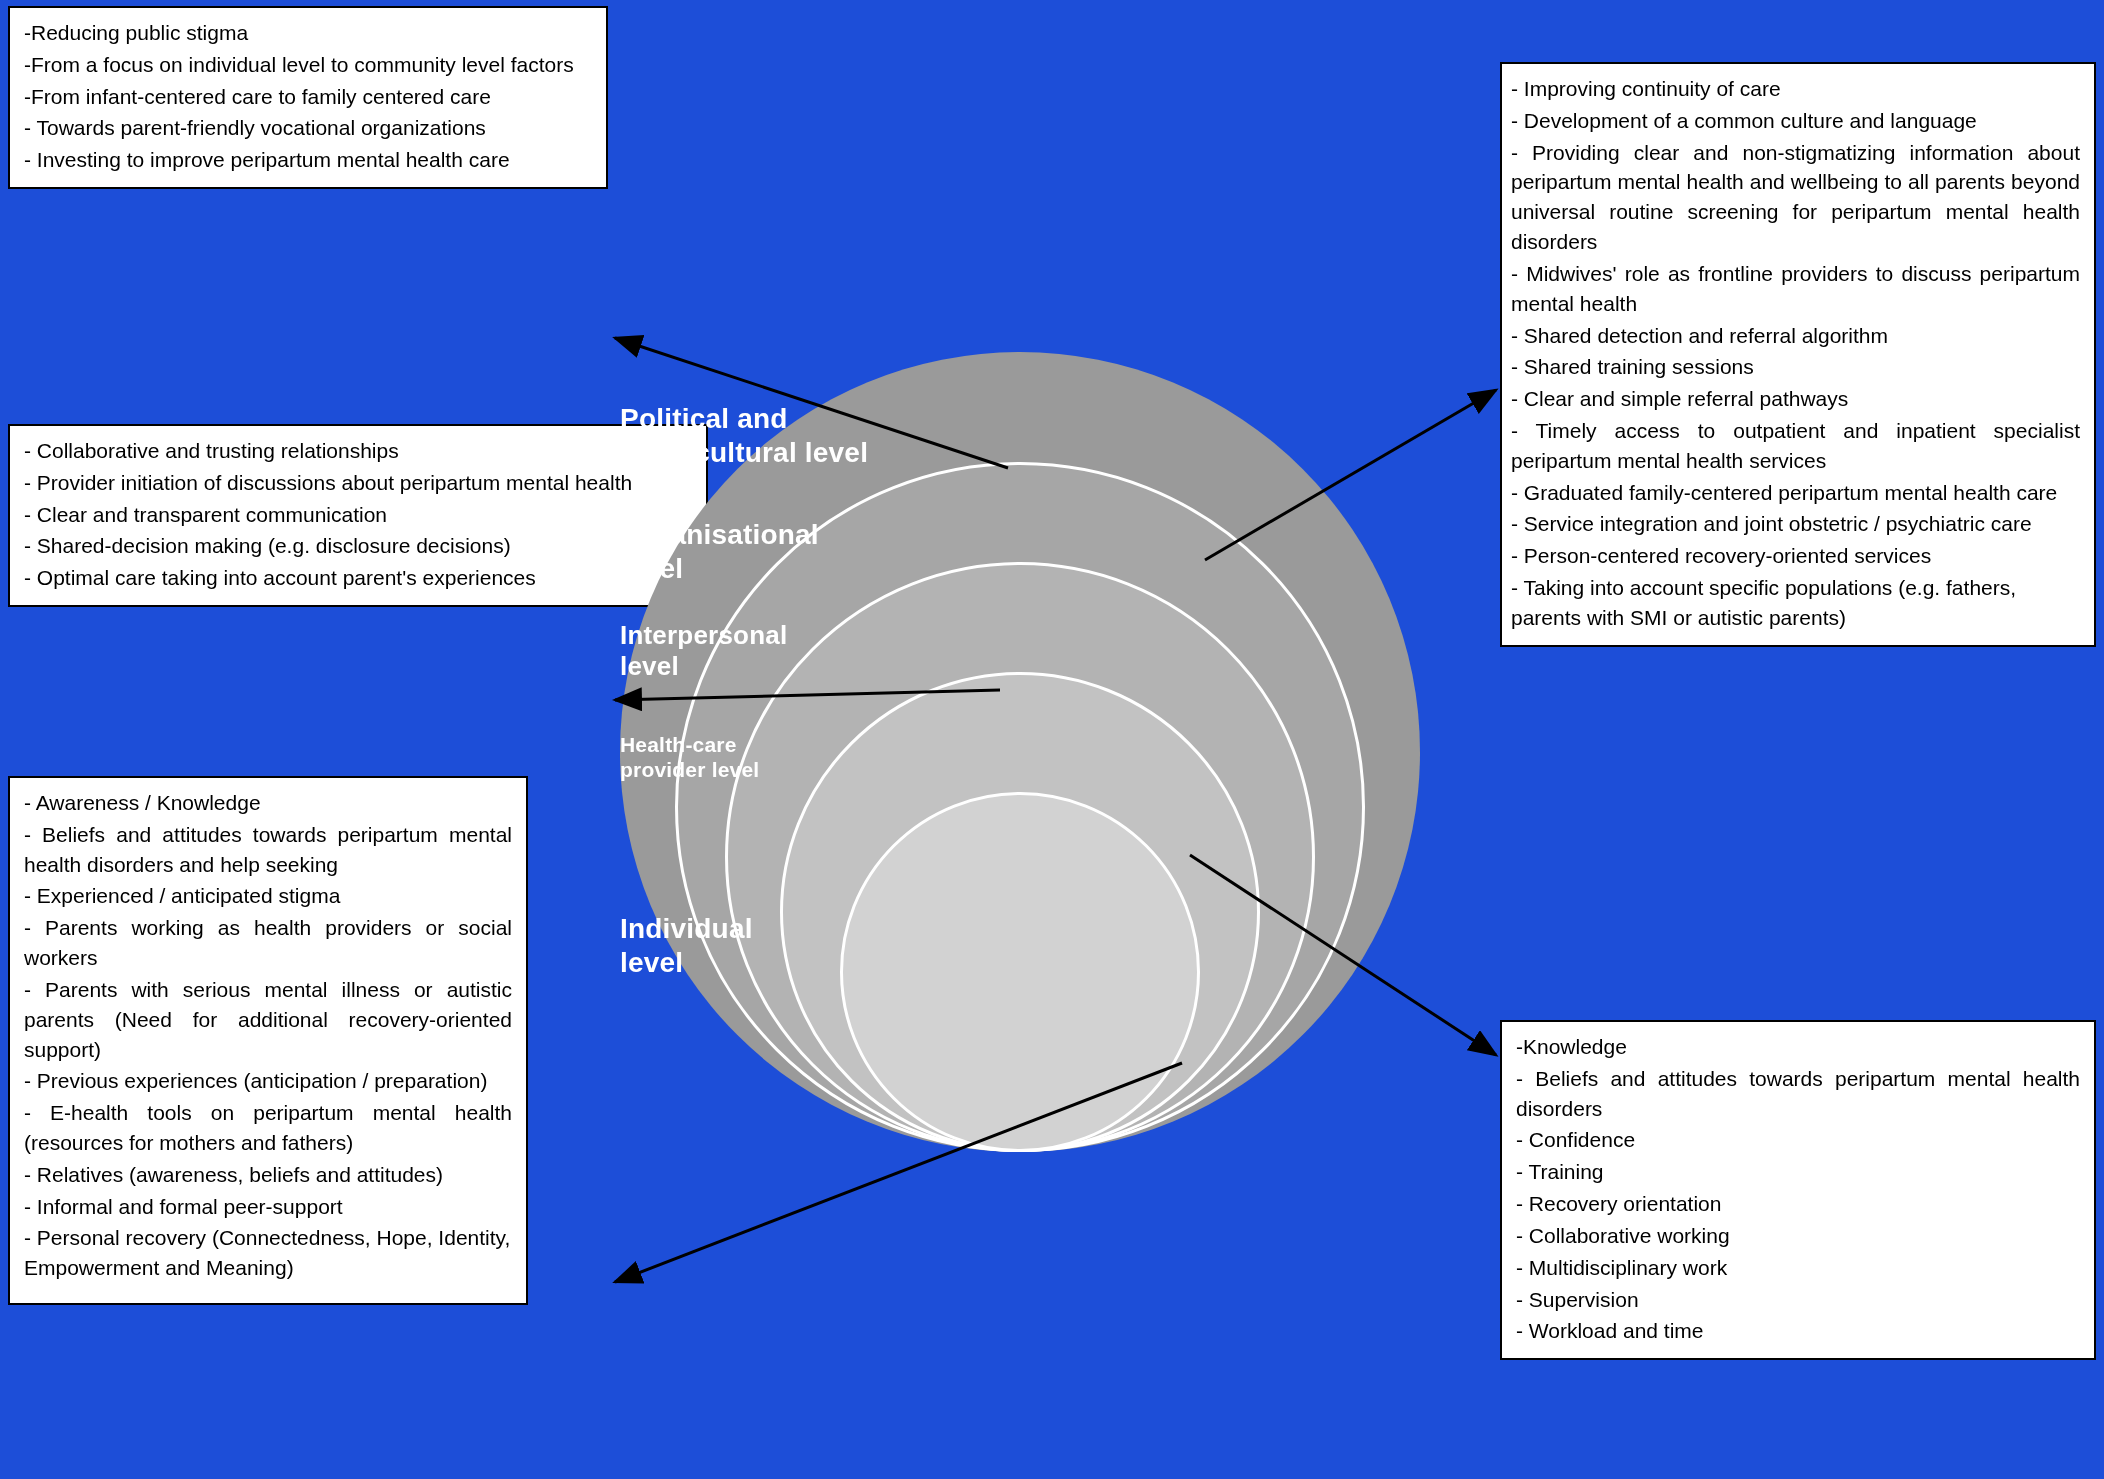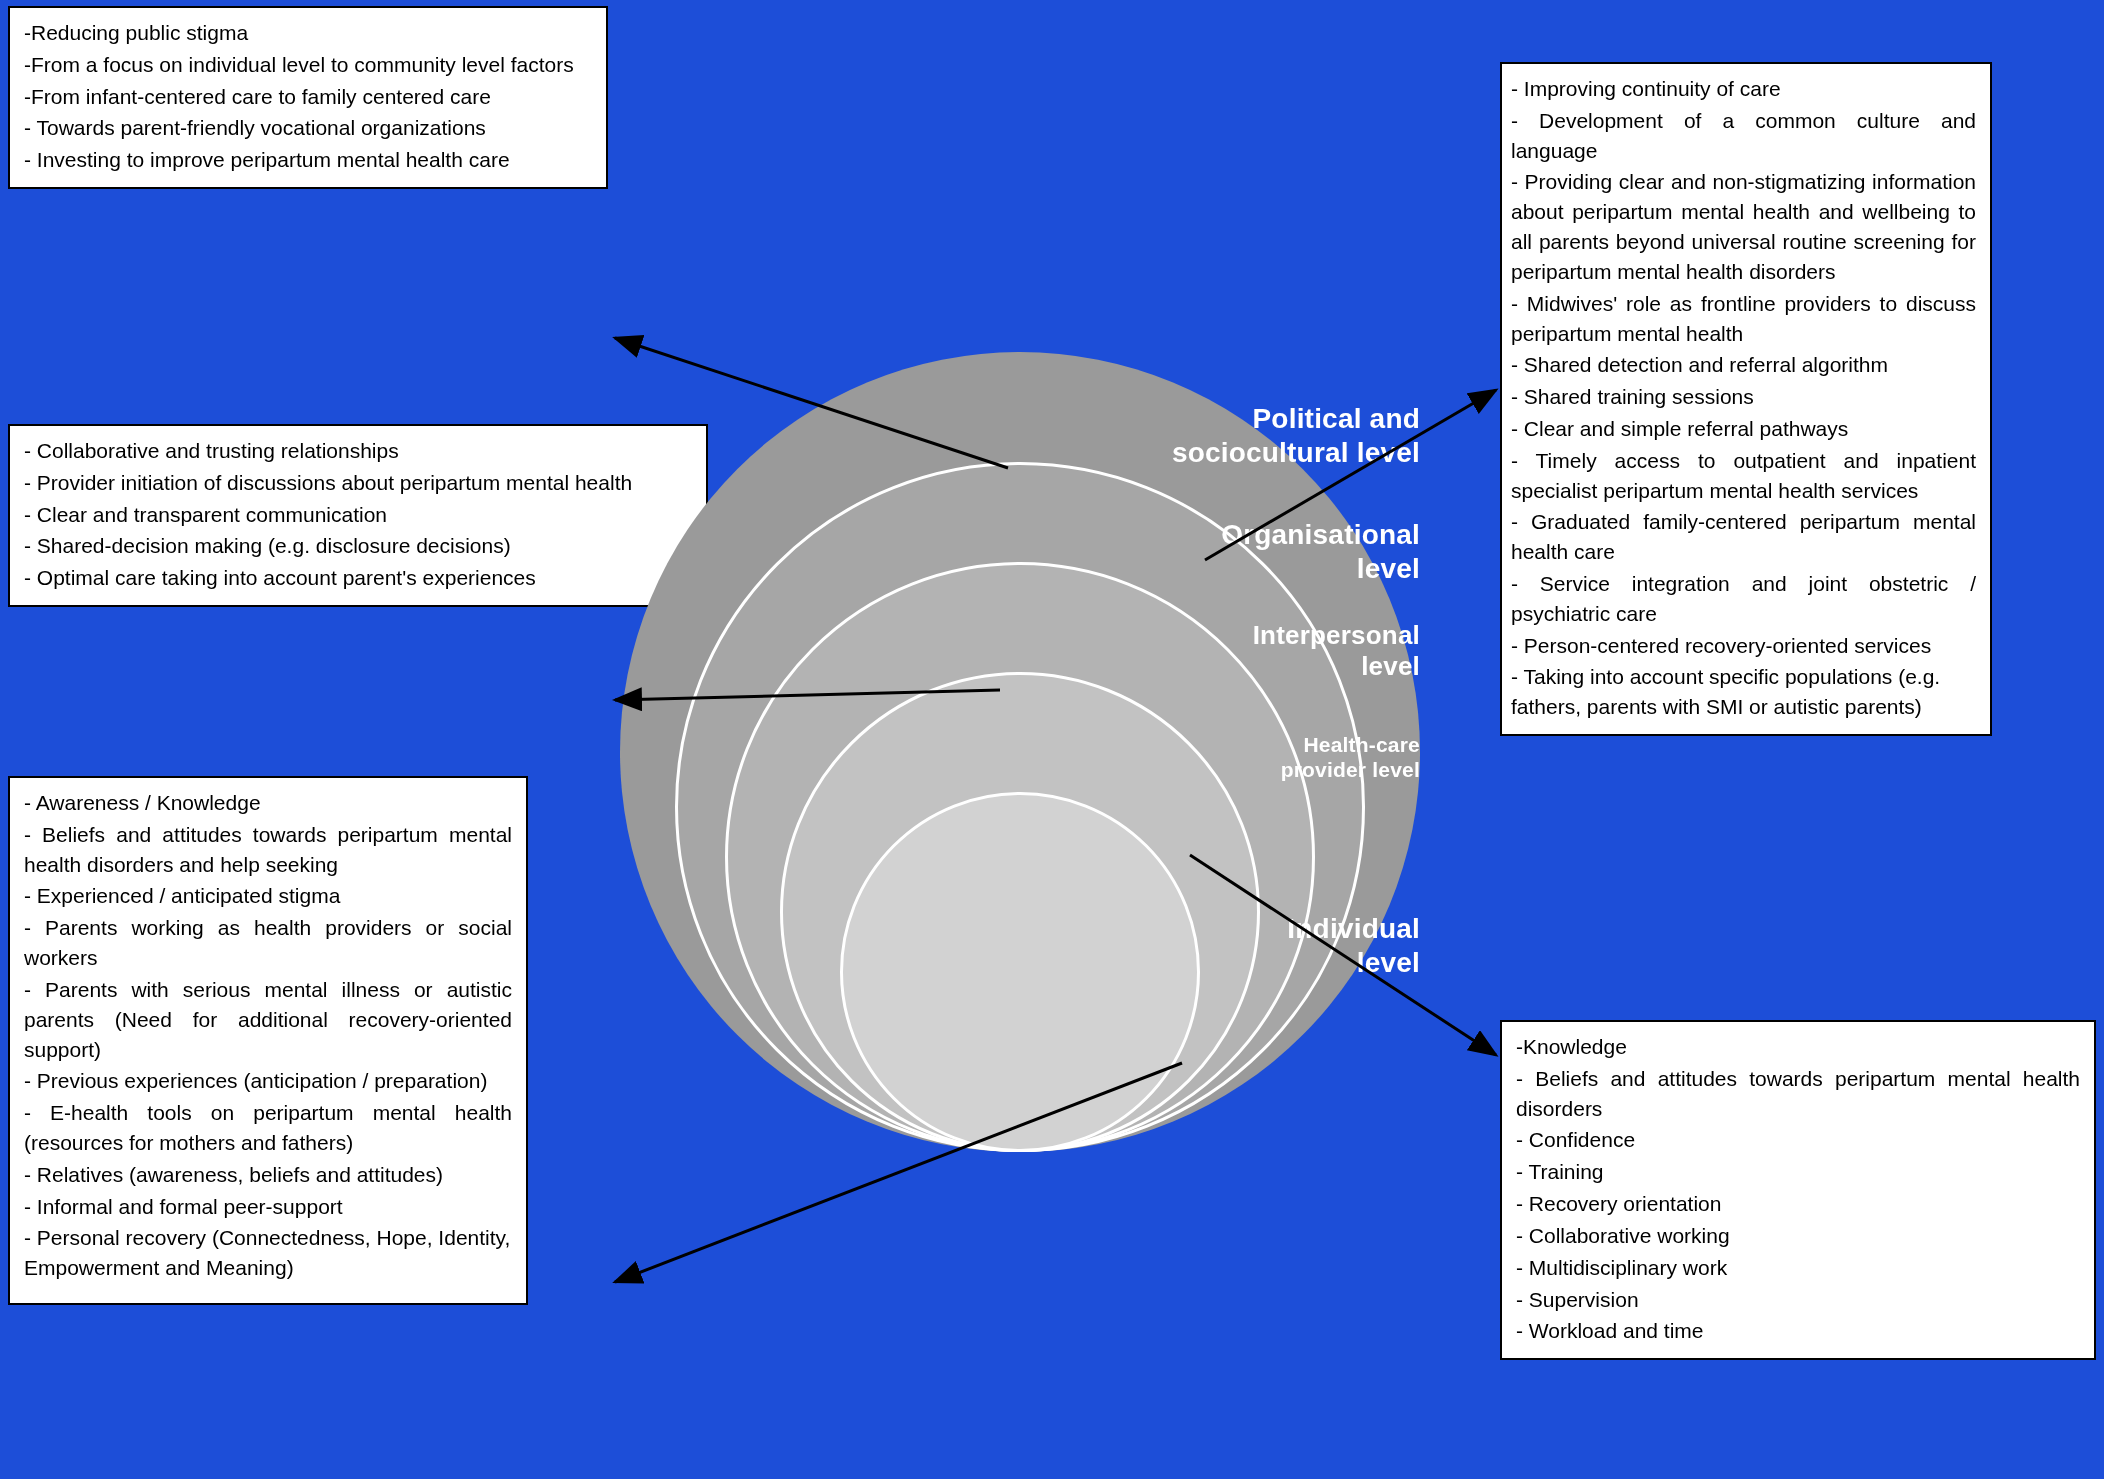--- a/index.html
+++ b/index.html
@@ -36,42 +36,42 @@
   }
   .box p + p { margin-top: 2px; }
   .box p:last-child { text-align: left; }
 
   
   #box-political  { left: 8px;   top: 6px;    width: 600px;  }
   #box-interpersonal { left: 8px; top: 424px; width: 700px;  }
   #box-individual { left: 8px;   top: 776px;  width: 520px; padding-bottom: 20px; }
 
   
-  #box-organisational { left: 1500px; top: 62px;  width: 492px; padding-left: 9px; }
+  #box-organisational { left: 1500px; top: 62px;  width: 596px; padding-left: 9px; }
   #box-provider       { left: 1500px; top: 1020px; width: 596px; }
 
   
   #circles {
     position: absolute;
     left: 620px;
     top: 352px;
     width: 800px;
     height: 840px;
   }
   .ring {
     position: absolute;
     border-radius: 50%;
     left: 50%;
     transform: translateX(-50%);
     box-sizing: border-box;
   }
   .ring-label {
     position: absolute;
     width: 100%;
-    text-align: right;
+    text-align: left;
     color: #ffffff;
     font-weight: bold;
     line-height: 1.2;
     letter-spacing: 0.2px;
   }
 
   #ring1 { 
     width: 800px; height: 800px;
     top: 0;
     background: #9a9a9a;

